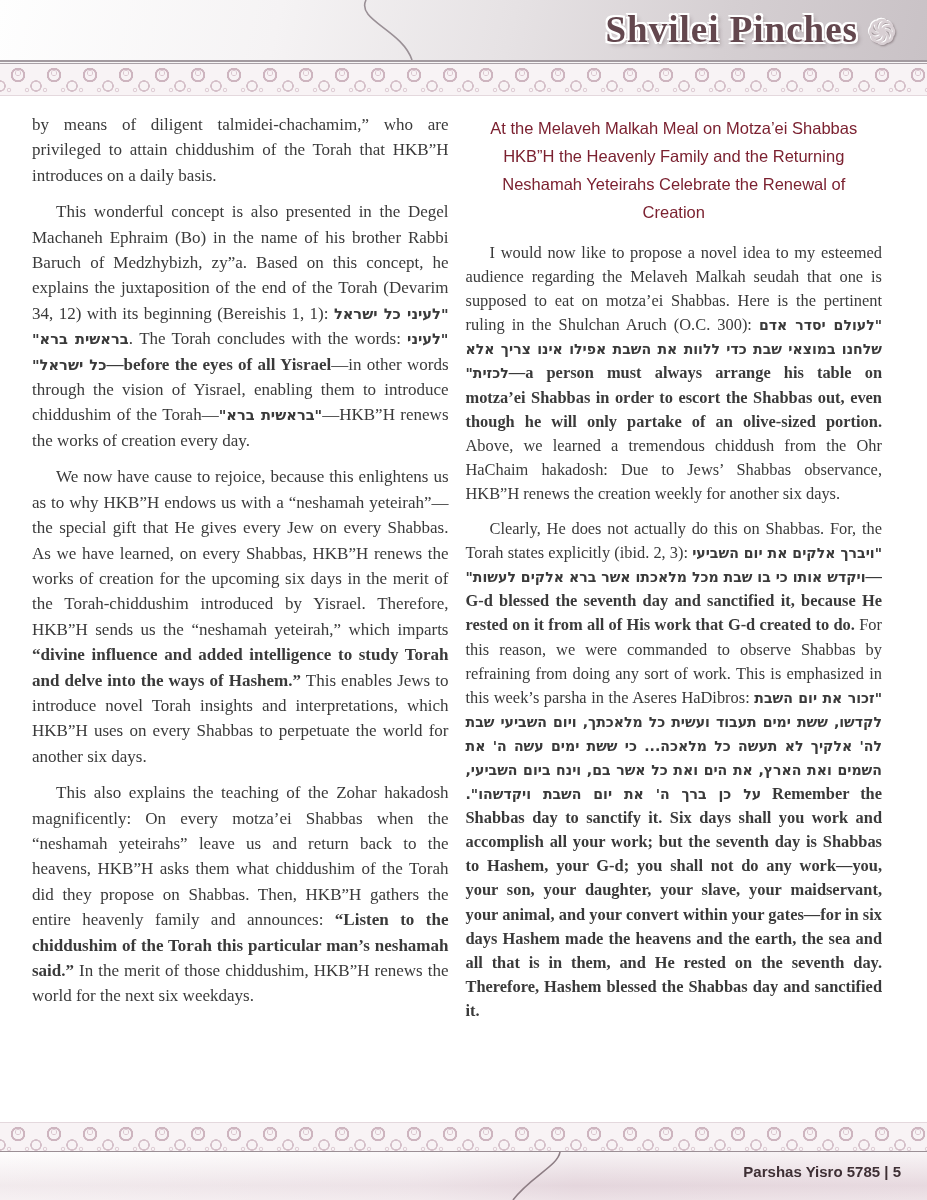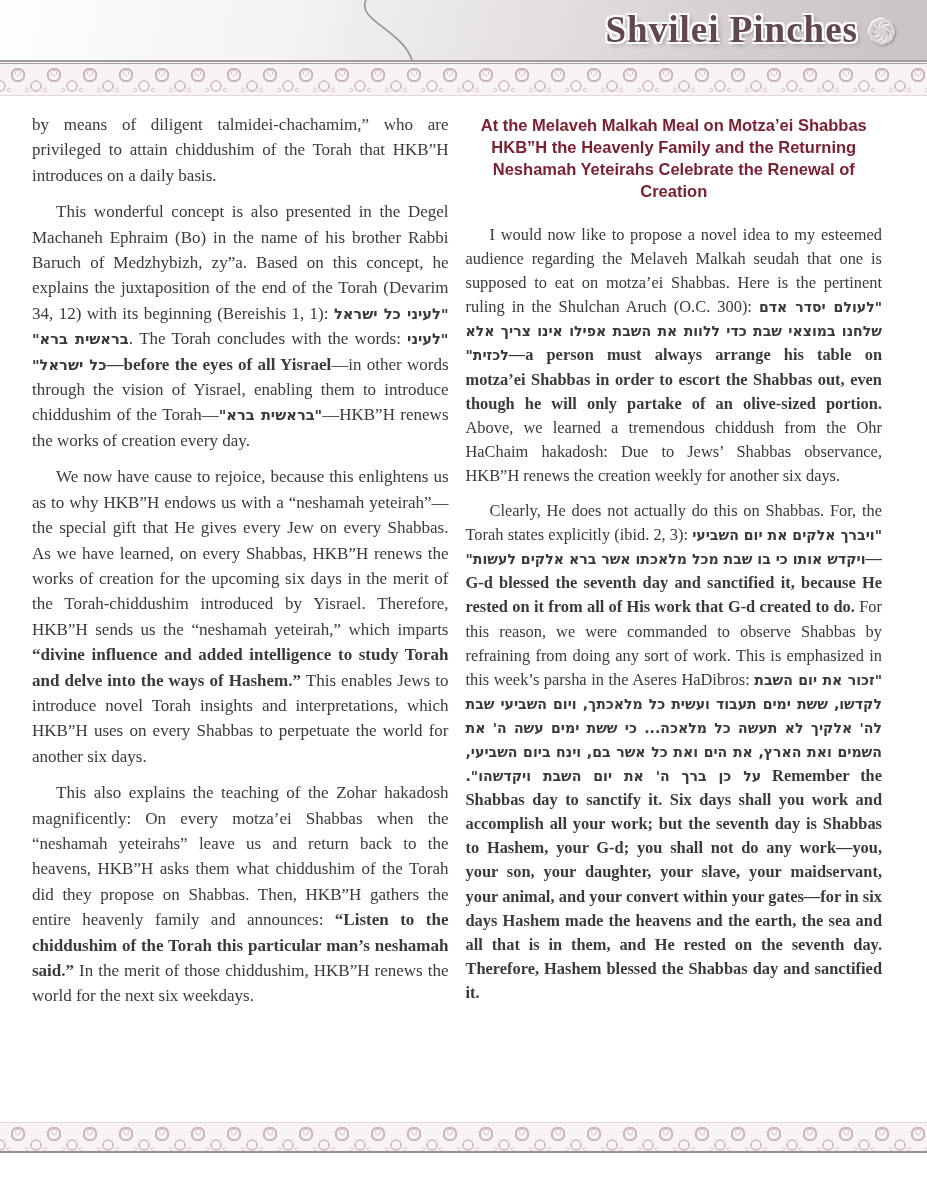--- a/index.html
+++ b/index.html
@@ -56,23 +56,23 @@
   .col-left  { font-size:17px;   line-height:25.4px; }
   .col-right { font-size:16.4px; line-height:24.1px; }
   .col p { margin:0 0 11px 0; }
   .col p.indent { text-indent:24px; }
   .b { font-weight:bold; }
   .he {
     font-family:"DejaVu Sans", sans-serif; font-weight:bold;
     font-size:0.86em; unicode-bidi:isolate;
   }
   .section-heading {
-    font-family:"Liberation Sans", sans-serif; font-weight:bold;
-    font-size:16.5px; line-height:22px; color:#7b2130;
-    text-align:center; margin:2px 4px 21px 4px;
+    font-family:"Liberation Sans", sans-serif; font-weight:normal;
+    font-size:16.5px; line-height:28px; color:#7b2130;
+    text-align:center; margin:2px 4px 15px 4px;
   }
 
   
   .footer {
     position:absolute; top:1152px; left:0; width:100%; height:48px;
     background:linear-gradient(90deg,#fcfafa 0%,#f3ebee 40%,#e7dade 62%,#ead~dce2 80%,#e8dbe0 100%);
     background:linear-gradient(90deg,#fcfafa 0%,#f4edf0 45%,#e8dbe1 62%,#ece0e5 100%);
   }
   .footer-inner-shade {
     position:absolute; inset:0;
@@ -115,14 +115,21 @@
       <section class="col col-right">
         <h2 class="section-heading">At the Melaveh Malkah Meal on Motza’ei Shabbas HKB”H the Heavenly Family and the Returning Neshamah Yeteirahs Celebrate the Renewal of Creation</h2>
         <p class="indent"><span>I would now like to propose a novel idea to my esteemed audience regarding the Melaveh Malkah seudah that one is supposed to eat on motza’ei Shabbas.  Here is the pertinent ruling in the Shulchan Aruch (O.C. 300): </span><span class="he" dir="rtl">"לעולם יסדר אדם שלחנו במוצאי שבת כדי ללוות את השבת אפילו אינו צריך אלא לכזית"</span><span class="b">—a person must always arrange his table on motza’ei Shabbas in order to escort the Shabbas out, even though he will only partake of an olive-sized portion.</span><span> Above, we learned a tremendous chiddush from the Ohr HaChaim hakadosh: Due to Jews’ Shabbas observance, HKB”H renews the creation weekly for another six days.</span></p>
         <p class="indent"><span>Clearly, He does not actually do this on Shabbas. For, the Torah states explicitly (ibid. 2, 3): </span><span class="he" dir="rtl">"ויברך אלקים את יום השביעי ויקדש אותו כי בו שבת מכל מלאכתו אשר ברא אלקים לעשות"</span><span class="b">—G-d blessed the seventh day and sanctified it, because He rested on it from all of His work that G-d created to do.</span><span> For this reason, we were commanded to observe Shabbas by refraining from doing any sort of work.  This is emphasized in this week’s parsha in the Aseres HaDibros: </span><span class="he" dir="rtl">"זכור את יום השבת לקדשו, ששת ימים תעבוד ועשית כל מלאכתך, ויום השביעי שבת לה' אלקיך לא תעשה כל מלאכה... כי ששת ימים עשה ה' את השמים ואת הארץ, את הים ואת כל אשר בם, וינח ביום השביעי, על כן ברך ה' את יום השבת ויקדשהו".</span><span class="b"> Remember the Shabbas day to sanctify it.  Six days shall you work and accomplish all your work; but the seventh day is Shabbas to Hashem, your G-d; you shall not do any work—you, your son, your daughter, your slave, your maidservant, your animal, and your convert within your gates—for in six days Hashem made the heavens and the earth, the sea and all that is in them, and He rested on the seventh day.  Therefore, Hashem blessed the Shabbas day and sanctified it.</span></p>
       </section>
     </div>
   </div>
 
   <div class="lace lace-bottom"></div>
 
+  <div class="footer">
+    <div class="footer-inner-shade"></div>
+    <svg class="footer-curve" width="80" height="48" viewBox="0 0 80 48">
+      <path d="M60,0 C58,14 30,25 13,48" fill="none" stroke="#8d7d84" stroke-width="1.6"></path>
+    </svg>
+    <div class="page-label">Parshas Yisro 5785 | 5</div>
+  </div>
 
 </div>
 
 </body></html>

